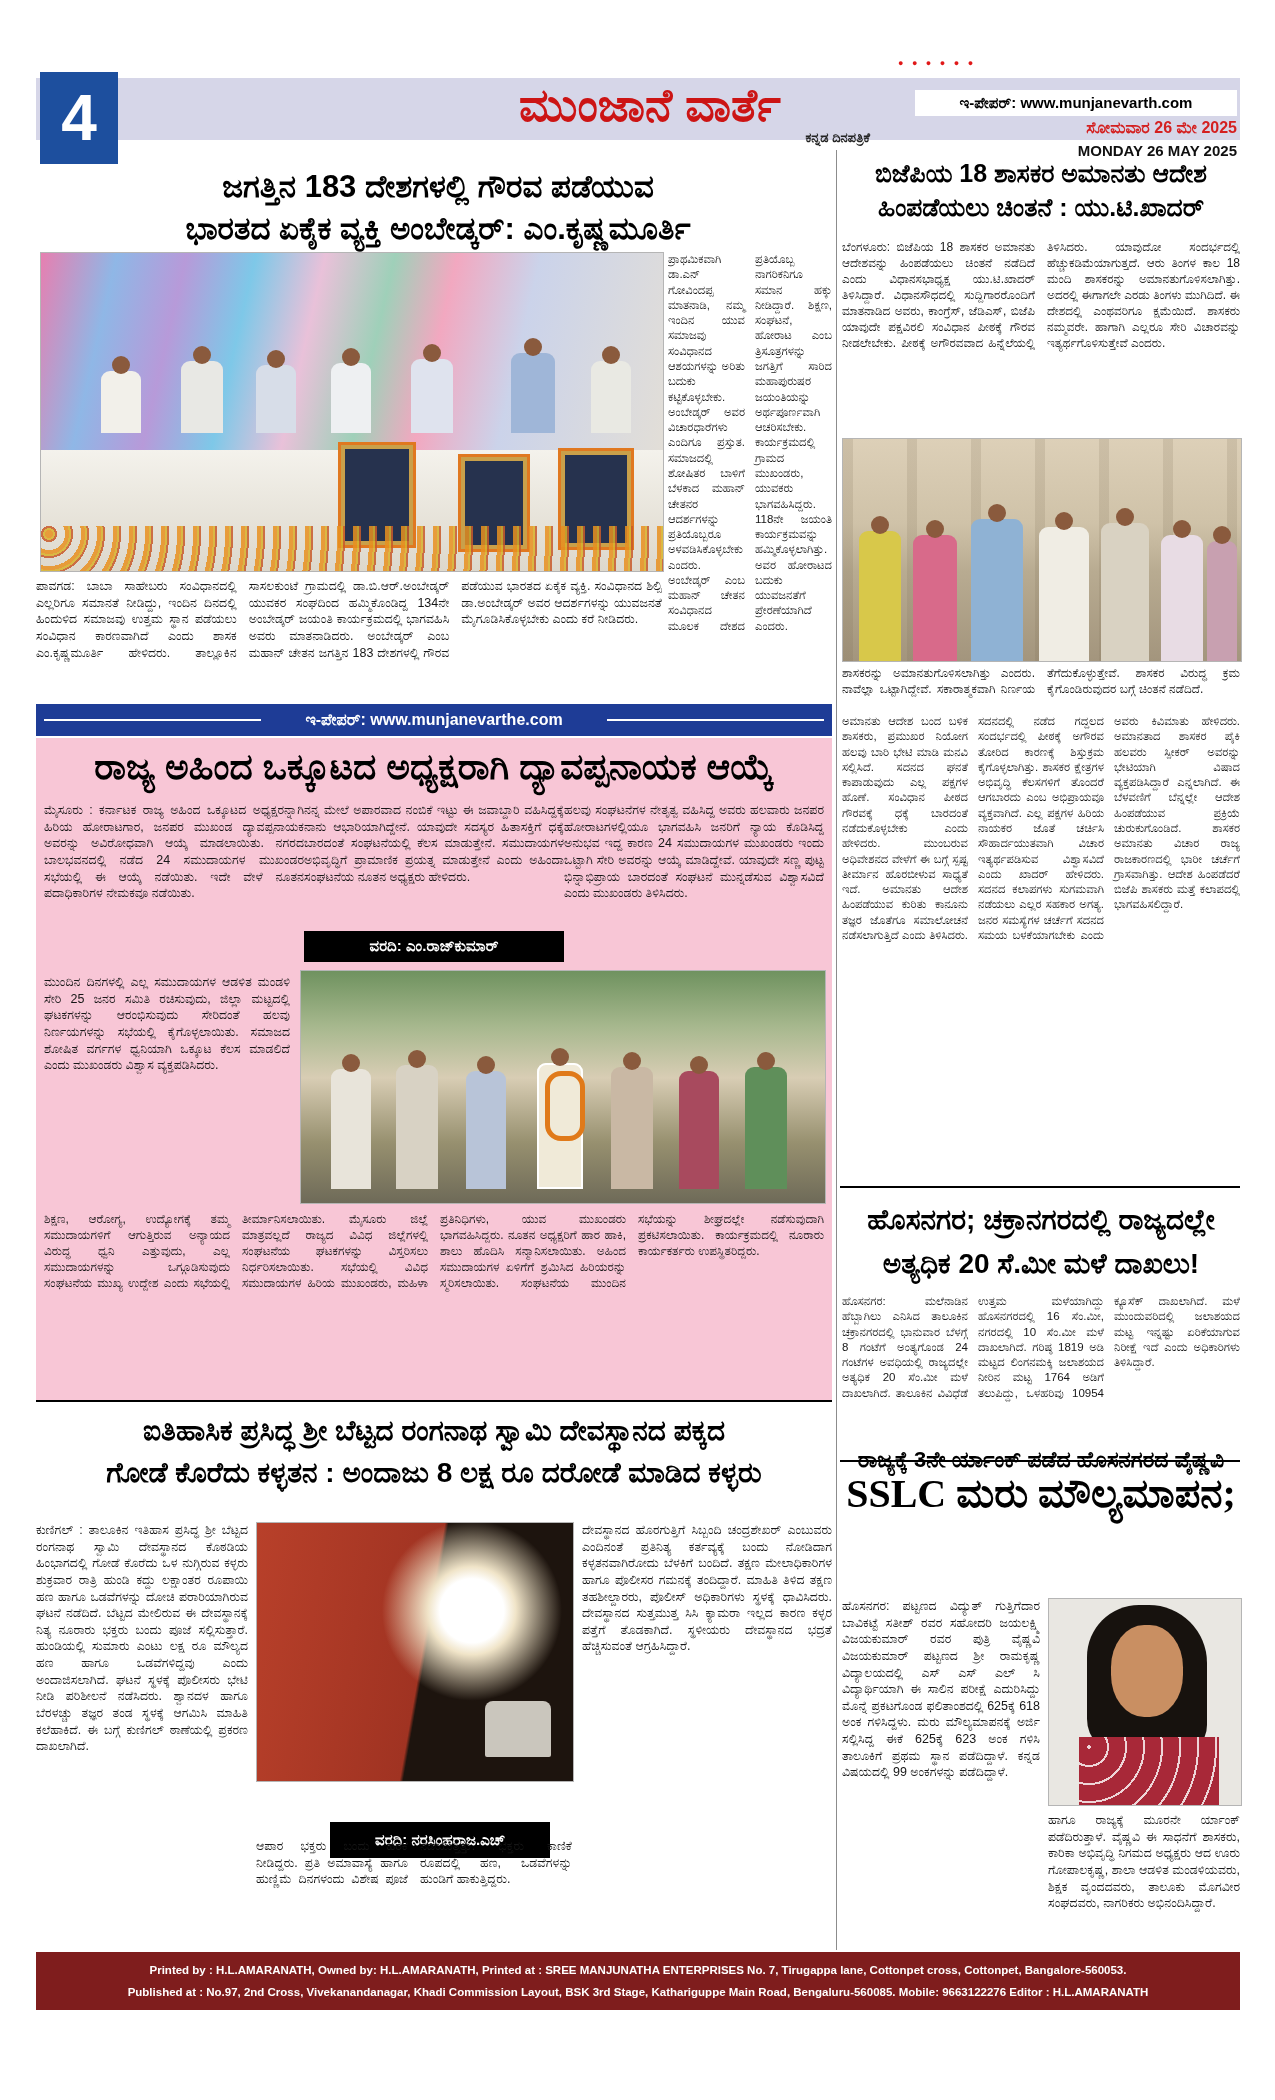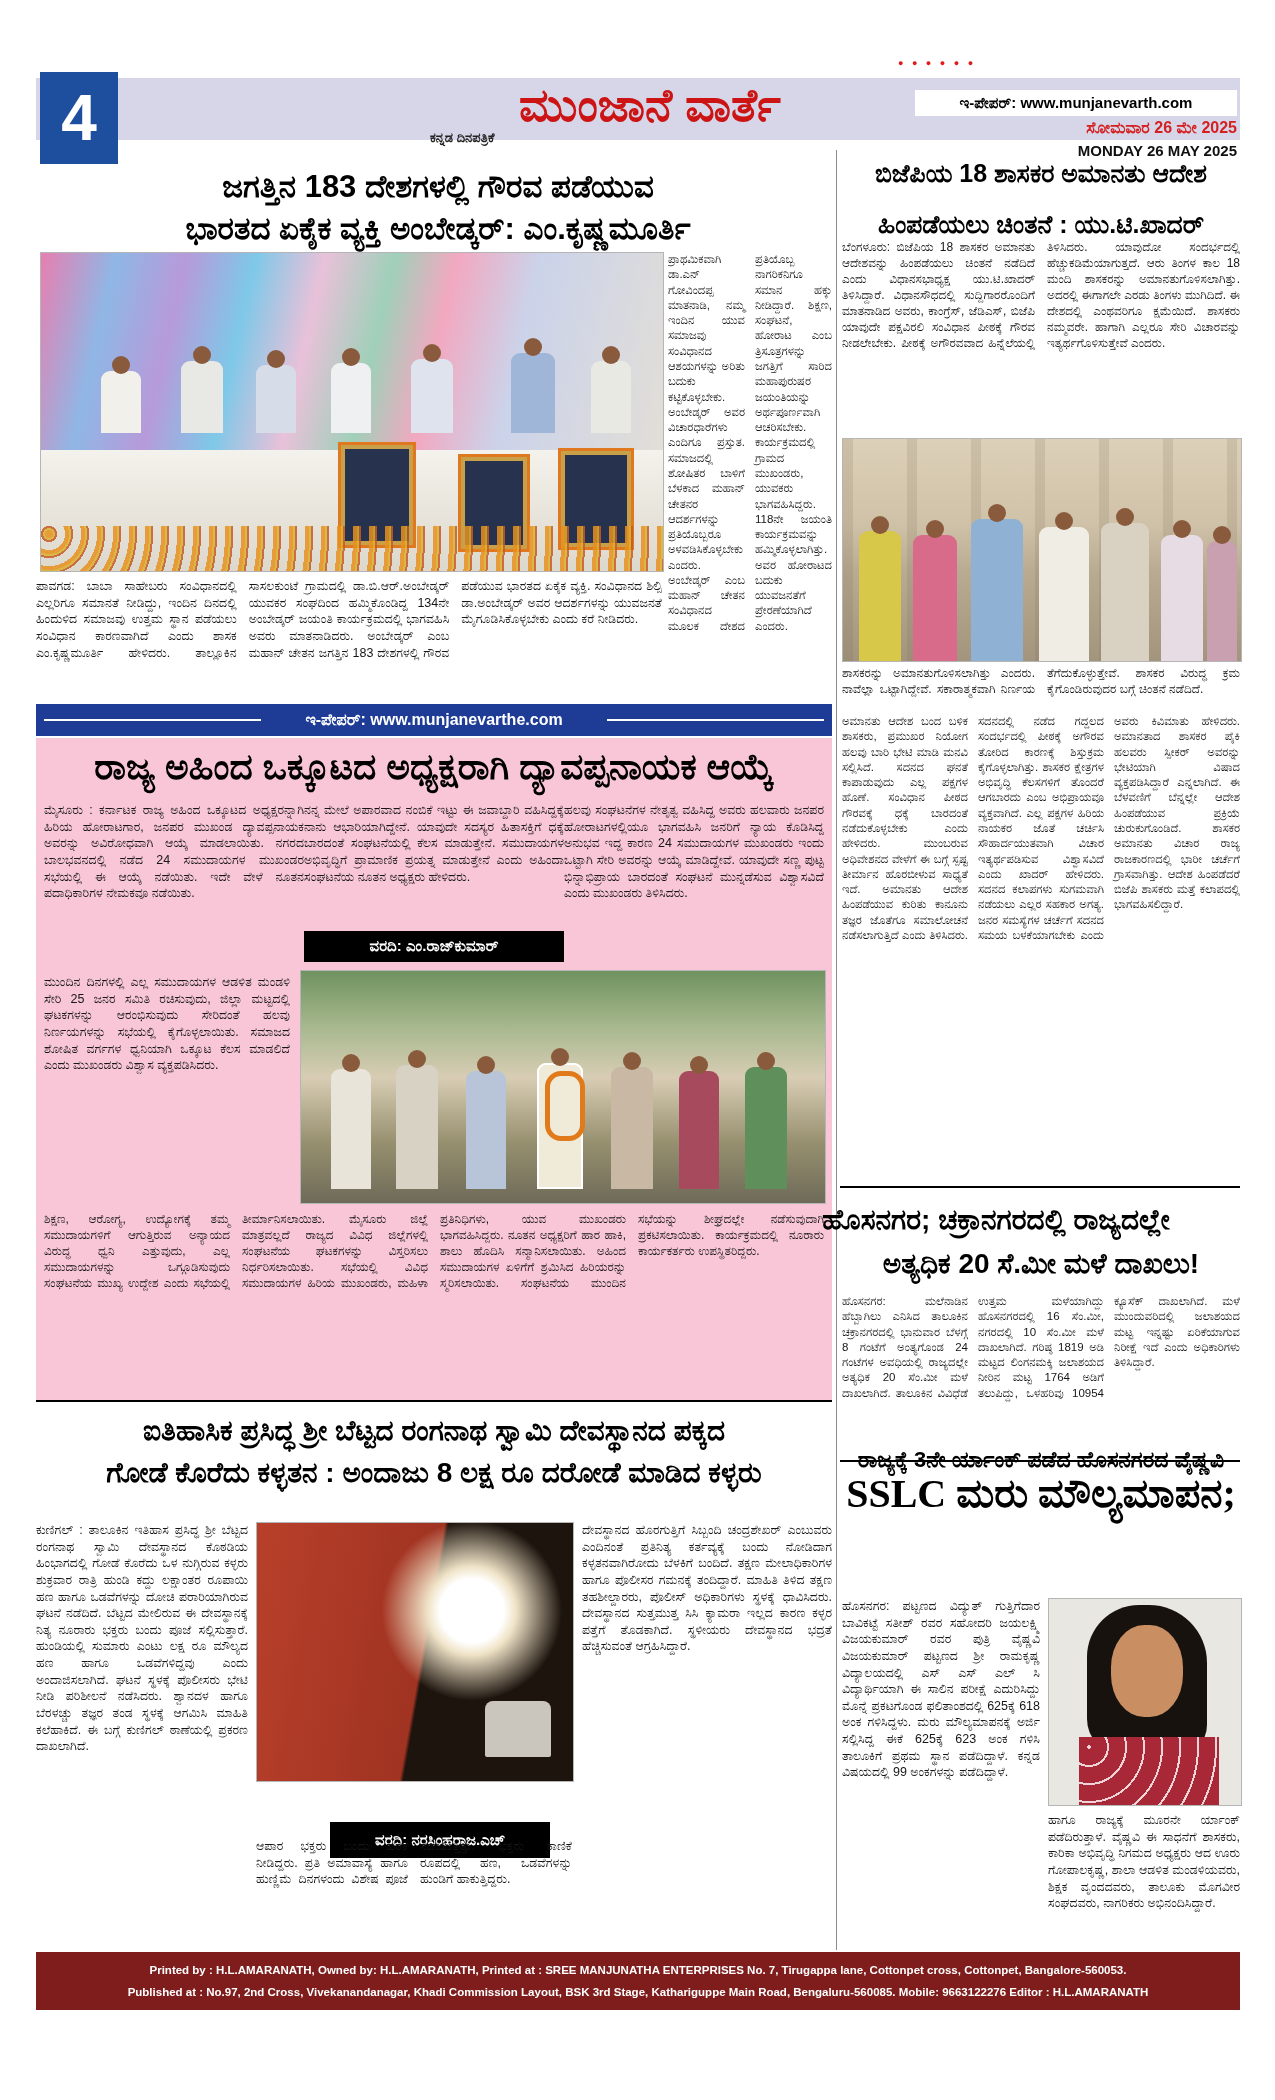--- a/index.html
+++ b/index.html
@@ -32,21 +32,21 @@
 </style>
 </head>
 <body>
 
 <div class="page">
 
   <div class="abs band" style="left:36px;top:78px;width:1204px;height:62px;"></div>
   <div class="abs pagebox" style="left:40px;top:72px;width:78px;height:92px;font-size:64px;z-index:3;">4</div>
   <div class="abs dotrow" style="left:898px;top:58px;z-index:3;">● ● ● ● ● ●</div>
   <div class="abs" style="left:430px;top:82px;width:440px;text-align:center;font-size:46px;font-weight:bold;color:#cc1414;z-index:2;line-height:1.0;">ಮುಂಜಾನೆ ವಾರ್ತೆ</div>
-  <div class="abs" style="left:430px;top:130px;width:440px;text-align:left;font-size:13px;font-weight:bold;color:#222;z-index:2;">ಕನ್ನಡ ದಿನಪತ್ರಿಕೆ</div>
+  <div class="abs" style="left:430px;top:130px;width:440px;text-align:right;font-size:13px;font-weight:bold;color:#222;z-index:2;">ಕನ್ನಡ ದಿನಪತ್ರಿಕೆ</div>
   <div class="abs" style="left:915px;top:90px;width:322px;height:26px;background:#ffffff;z-index:2;display:flex;align-items:center;justify-content:center;font-weight:bold;font-size:15px;color:#000;">ಇ-ಪೇಪರ್: www.munjanevarth.com</div>
   <div class="abs" style="left:1000px;top:119px;width:237px;text-align:right;font-weight:bold;font-size:16px;color:#d42020;z-index:2;">ಸೋಮವಾರ 26 ಮೇ 2025</div>
   <div class="abs" style="left:1020px;top:142px;width:217px;text-align:right;font-weight:bold;font-size:15px;color:#101010;z-index:2;">MONDAY 26 MAY 2025</div>
 
   <div class="abs headline" style="left:56px;top:166px;width:764px;font-size:31px;line-height:42px;">ಜಗತ್ತಿನ 183 ದೇಶಗಳಲ್ಲಿ ಗೌರವ ಪಡೆಯುವ</div>
   <div class="abs headline" style="left:56px;top:208px;width:764px;font-size:31px;line-height:42px;">ಭಾರತದ ಏಕೈಕ ವ್ಯಕ್ತಿ ಅಂಬೇಡ್ಕರ್: ಎಂ.ಕೃಷ್ಣಮೂರ್ತಿ</div>
 
   <div class="abs photo" style="left:40px;top:252px;width:622px;height:318px;">
     <div class="layer" style="background:linear-gradient(103deg,#e77fb0 0%,#8fb7e6 11%,#b79ad9 21%,#7ec8e8 31%,#e9c1d9 41%,#9fd0b9 51%,#f2a8c0 60%,#cbd3ea 72%,#e6e0d4 100%);"></div>
     <div class="layer" style="top:62%;background:linear-gradient(#f4f2ec,#ddd8cc);"></div>
@@ -114,40 +114,40 @@
     <div class="layer" style="background:radial-gradient(circle at 68% 34%,#ffffff 0 32px,#f0e4c8 44px,rgba(30,20,12,0) 90px);"></div>
     <div class="abs" style="left:228px;top:178px;width:66px;height:56px;background:#ded9d0;border-radius:8px 8px 2px 2px;opacity:.9;"></div>
   </div>
   <div class="abs reportbox" style="left:330px;top:1790px;width:220px;height:36px;font-size:15px;">ವರದಿ: ನರಸಿಂಹರಾಜ.ಎಚ್</div>
   <div class="abs jtext cols2" style="left:256px;top:1838px;width:316px;height:118px;">ಆಪಾರ ಭಕ್ತರು ಬಂದು ಹರಕೆ ನೀಡಿದ್ದರು. ಪ್ರತಿ ಅಮಾವಾಸ್ಯೆ ಹಾಗೂ ಹುಣ್ಣಿಮೆ ದಿನಗಳಂದು ವಿಶೇಷ ಪೂಜೆ ನಡೆಯುತ್ತಿತ್ತು. ಭಕ್ತರು ಕಾಣಿಕೆ ರೂಪದಲ್ಲಿ ಹಣ, ಒಡವೆಗಳನ್ನು ಹುಂಡಿಗೆ ಹಾಕುತ್ತಿದ್ದರು.</div>
   <div class="abs jtext" style="left:582px;top:1522px;width:250px;height:436px;">ದೇವಸ್ಥಾನದ ಹೊರಗುತ್ತಿಗೆ ಸಿಬ್ಬಂದಿ ಚಂದ್ರಶೇಖರ್ ಎಂಬುವರು ಎಂದಿನಂತೆ ಪ್ರತಿನಿತ್ಯ ಕರ್ತವ್ಯಕ್ಕೆ ಬಂದು ನೋಡಿದಾಗ ಕಳ್ಳತನವಾಗಿರೋದು ಬೆಳಕಿಗೆ ಬಂದಿದೆ. ತಕ್ಷಣ ಮೇಲಾಧಿಕಾರಿಗಳ ಹಾಗೂ ಪೊಲೀಸರ ಗಮನಕ್ಕೆ ತಂದಿದ್ದಾರೆ. ಮಾಹಿತಿ ತಿಳಿದ ತಕ್ಷಣ ತಹಶೀಲ್ದಾರರು, ಪೊಲೀಸ್ ಅಧಿಕಾರಿಗಳು ಸ್ಥಳಕ್ಕೆ ಧಾವಿಸಿದರು. ದೇವಸ್ಥಾನದ ಸುತ್ತಮುತ್ತ ಸಿಸಿ ಕ್ಯಾಮರಾ ಇಲ್ಲದ ಕಾರಣ ಕಳ್ಳರ ಪತ್ತೆಗೆ ತೊಡಕಾಗಿದೆ. ಸ್ಥಳೀಯರು ದೇವಸ್ಥಾನದ ಭದ್ರತೆ ಹೆಚ್ಚಿಸುವಂತೆ ಆಗ್ರಹಿಸಿದ್ದಾರೆ.</div>
 
   <div class="abs vr" style="left:836px;top:150px;height:1800px;"></div>
 
   <div class="abs headline" style="left:842px;top:156px;width:398px;font-size:25px;line-height:34px;">ಬಿಜೆಪಿಯ 18 ಶಾಸಕರ ಅಮಾನತು ಆದೇಶ</div>
-  <div class="abs headline" style="left:842px;top:190px;width:398px;font-size:25px;line-height:34px;margin-top:17px;">ಹಿಂಪಡೆಯಲು ಚಿಂತನೆ : ಯು.ಟಿ.ಖಾದರ್</div>
+  <div class="abs headline" style="left:842px;top:190px;width:398px;font-size:25px;line-height:34px;">ಹಿಂಪಡೆಯಲು ಚಿಂತನೆ : ಯು.ಟಿ.ಖಾದರ್</div>
   <div class="abs jtext cols2" style="left:842px;top:240px;width:398px;height:196px;font-size:12px;">ಬೆಂಗಳೂರು: ಬಿಜೆಪಿಯ 18 ಶಾಸಕರ ಅಮಾನತು ಆದೇಶವನ್ನು ಹಿಂಪಡೆಯಲು ಚಿಂತನೆ ನಡೆದಿದೆ ಎಂದು ವಿಧಾನಸಭಾಧ್ಯಕ್ಷ ಯು.ಟಿ.ಖಾದರ್ ತಿಳಿಸಿದ್ದಾರೆ. ವಿಧಾನಸೌಧದಲ್ಲಿ ಸುದ್ದಿಗಾರರೊಂದಿಗೆ ಮಾತನಾಡಿದ ಅವರು, ಕಾಂಗ್ರೆಸ್, ಜೆಡಿಎಸ್, ಬಿಜೆಪಿ ಯಾವುದೇ ಪಕ್ಷವಿರಲಿ ಸಂವಿಧಾನ ಪೀಠಕ್ಕೆ ಗೌರವ ನೀಡಲೇಬೇಕು. ಪೀಠಕ್ಕೆ ಅಗೌರವವಾದ ಹಿನ್ನೆಲೆಯಲ್ಲಿ ತಿಳಿಸಿದರು. ಯಾವುದೋ ಸಂದರ್ಭದಲ್ಲಿ ಹೆಚ್ಚುಕಡಿಮೆಯಾಗುತ್ತದೆ. ಆರು ತಿಂಗಳ ಕಾಲ 18 ಮಂದಿ ಶಾಸಕರನ್ನು ಅಮಾನತುಗೊಳಿಸಲಾಗಿತ್ತು. ಅದರಲ್ಲಿ ಈಗಾಗಲೇ ಎರಡು ತಿಂಗಳು ಮುಗಿದಿದೆ. ಈ ದೇಶದಲ್ಲಿ ಎಂಥವರಿಗೂ ಕ್ಷಮೆಯಿದೆ. ಶಾಸಕರು ನಮ್ಮವರೇ. ಹಾಗಾಗಿ ಎಲ್ಲರೂ ಸೇರಿ ವಿಚಾರವನ್ನು ಇತ್ಯರ್ಥಗೊಳಿಸುತ್ತೇವೆ ಎಂದರು.</div>
 
   <div class="abs photo" style="left:842px;top:438px;width:398px;height:222px;">
     <div class="layer" style="background:linear-gradient(#ddd0b8 0%,#cfc2a8 38%,#b8ab91 60%,#a3957d 100%);"></div>
     <div class="layer" style="background:repeating-linear-gradient(90deg,rgba(120,105,80,.28) 0 10px,rgba(0,0,0,0) 10px 64px);opacity:.6;"></div>
     <div class="person" style="left:16px;top:92px;width:42px;height:130px;background:#d8c84a;"></div>
     <div class="person" style="left:70px;top:96px;width:44px;height:126px;background:#d86a8a;"></div>
     <div class="person" style="left:128px;top:80px;width:52px;height:142px;background:#8fb2d4;"></div>
     <div class="person" style="left:196px;top:88px;width:50px;height:134px;background:#f0ede4;"></div>
     <div class="person" style="left:258px;top:84px;width:48px;height:138px;background:#d9d2c2;"></div>
     <div class="person" style="left:318px;top:96px;width:42px;height:126px;background:#e8dce4;"></div>
     <div class="person" style="left:364px;top:102px;width:30px;height:120px;background:#c8a0b0;"></div>
   </div>
 
   <div class="abs jtext cols2" style="left:842px;top:666px;width:398px;height:44px;font-size:12px;">ಶಾಸಕರನ್ನು ಅಮಾನತುಗೊಳಿಸಲಾಗಿತ್ತು ಎಂದರು. ನಾವೆಲ್ಲಾ ಒಟ್ಟಾಗಿದ್ದೇವೆ. ಸಕಾರಾತ್ಮಕವಾಗಿ ನಿರ್ಣಯ ತೆಗೆದುಕೊಳ್ಳುತ್ತೇವೆ. ಶಾಸಕರ ವಿರುದ್ಧ ಕ್ರಮ ಕೈಗೊಂಡಿರುವುದರ ಬಗ್ಗೆ ಚಿಂತನೆ ನಡೆದಿದೆ.</div>
   <div class="abs jtext cols3" style="left:842px;top:714px;width:398px;height:466px;font-size:11.5px;column-gap:10px;">ಅಮಾನತು ಆದೇಶ ಬಂದ ಬಳಿಕ ಶಾಸಕರು, ಪ್ರಮುಖರ ನಿಯೋಗ ಹಲವು ಬಾರಿ ಭೇಟಿ ಮಾಡಿ ಮನವಿ ಸಲ್ಲಿಸಿದೆ. ಸದನದ ಘನತೆ ಕಾಪಾಡುವುದು ಎಲ್ಲ ಪಕ್ಷಗಳ ಹೊಣೆ. ಸಂವಿಧಾನ ಪೀಠದ ಗೌರವಕ್ಕೆ ಧಕ್ಕೆ ಬಾರದಂತೆ ನಡೆದುಕೊಳ್ಳಬೇಕು ಎಂದು ಹೇಳಿದರು. ಮುಂಬರುವ ಅಧಿವೇಶನದ ವೇಳೆಗೆ ಈ ಬಗ್ಗೆ ಸ್ಪಷ್ಟ ತೀರ್ಮಾನ ಹೊರಬೀಳುವ ಸಾಧ್ಯತೆ ಇದೆ. ಅಮಾನತು ಆದೇಶ ಹಿಂಪಡೆಯುವ ಕುರಿತು ಕಾನೂನು ತಜ್ಞರ ಜೊತೆಗೂ ಸಮಾಲೋಚನೆ ನಡೆಸಲಾಗುತ್ತಿದೆ ಎಂದು ತಿಳಿಸಿದರು. ಸದನದಲ್ಲಿ ನಡೆದ ಗದ್ದಲದ ಸಂದರ್ಭದಲ್ಲಿ ಪೀಠಕ್ಕೆ ಅಗೌರವ ತೋರಿದ ಕಾರಣಕ್ಕೆ ಶಿಸ್ತುಕ್ರಮ ಕೈಗೊಳ್ಳಲಾಗಿತ್ತು. ಶಾಸಕರ ಕ್ಷೇತ್ರಗಳ ಅಭಿವೃದ್ಧಿ ಕೆಲಸಗಳಿಗೆ ತೊಂದರೆ ಆಗಬಾರದು ಎಂಬ ಅಭಿಪ್ರಾಯವೂ ವ್ಯಕ್ತವಾಗಿದೆ. ಎಲ್ಲ ಪಕ್ಷಗಳ ಹಿರಿಯ ನಾಯಕರ ಜೊತೆ ಚರ್ಚಿಸಿ ಸೌಹಾರ್ದಯುತವಾಗಿ ವಿಚಾರ ಇತ್ಯರ್ಥಪಡಿಸುವ ವಿಶ್ವಾಸವಿದೆ ಎಂದು ಖಾದರ್ ಹೇಳಿದರು. ಸದನದ ಕಲಾಪಗಳು ಸುಗಮವಾಗಿ ನಡೆಯಲು ಎಲ್ಲರ ಸಹಕಾರ ಅಗತ್ಯ. ಜನರ ಸಮಸ್ಯೆಗಳ ಚರ್ಚೆಗೆ ಸದನದ ಸಮಯ ಬಳಕೆಯಾಗಬೇಕು ಎಂದು ಅವರು ಕಿವಿಮಾತು ಹೇಳಿದರು. ಅಮಾನತಾದ ಶಾಸಕರ ಪೈಕಿ ಹಲವರು ಸ್ಪೀಕರ್ ಅವರನ್ನು ಭೇಟಿಯಾಗಿ ವಿಷಾದ ವ್ಯಕ್ತಪಡಿಸಿದ್ದಾರೆ ಎನ್ನಲಾಗಿದೆ. ಈ ಬೆಳವಣಿಗೆ ಬೆನ್ನಲ್ಲೇ ಆದೇಶ ಹಿಂಪಡೆಯುವ ಪ್ರಕ್ರಿಯೆ ಚುರುಕುಗೊಂಡಿದೆ. ಶಾಸಕರ ಅಮಾನತು ವಿಚಾರ ರಾಜ್ಯ ರಾಜಕಾರಣದಲ್ಲಿ ಭಾರೀ ಚರ್ಚೆಗೆ ಗ್ರಾಸವಾಗಿತ್ತು. ಆದೇಶ ಹಿಂಪಡೆದರೆ ಬಿಜೆಪಿ ಶಾಸಕರು ಮತ್ತೆ ಕಲಾಪದಲ್ಲಿ ಭಾಗವಹಿಸಲಿದ್ದಾರೆ.</div>
 
   <div class="abs hr" style="left:840px;top:1186px;width:400px;"></div>
-  <div class="abs headline" style="left:797px;top:1198px;width:398px;font-size:28px;line-height:44px;text-align:center;">ಹೊಸನಗರ; ಚಕ್ರಾನಗರದಲ್ಲಿ ರಾಜ್ಯದಲ್ಲೇ</div>
+  <div class="abs headline" style="left:842px;top:1198px;width:398px;font-size:28px;line-height:44px;text-align:center;">ಹೊಸನಗರ; ಚಕ್ರಾನಗರದಲ್ಲಿ ರಾಜ್ಯದಲ್ಲೇ</div>
   <div class="abs headline" style="left:842px;top:1242px;width:398px;font-size:28px;line-height:44px;">ಅತ್ಯಧಿಕ 20 ಸೆ.ಮೀ ಮಳೆ ದಾಖಲು!</div>
   <div class="abs jtext cols3" style="left:842px;top:1294px;width:398px;height:160px;font-size:11.5px;column-gap:10px;">ಹೊಸನಗರ: ಮಲೆನಾಡಿನ ಹೆಬ್ಬಾಗಿಲು ಎನಿಸಿದ ತಾಲೂಕಿನ ಚಕ್ರಾನಗರದಲ್ಲಿ ಭಾನುವಾರ ಬೆಳಗ್ಗೆ 8 ಗಂಟೆಗೆ ಅಂತ್ಯಗೊಂಡ 24 ಗಂಟೆಗಳ ಅವಧಿಯಲ್ಲಿ ರಾಜ್ಯದಲ್ಲೇ ಅತ್ಯಧಿಕ 20 ಸೆಂ.ಮೀ ಮಳೆ ದಾಖಲಾಗಿದೆ. ತಾಲೂಕಿನ ವಿವಿಧೆಡೆ ಉತ್ತಮ ಮಳೆಯಾಗಿದ್ದು ಹೊಸನಗರದಲ್ಲಿ 16 ಸೆಂ.ಮೀ, ನಗರದಲ್ಲಿ 10 ಸೆಂ.ಮೀ ಮಳೆ ದಾಖಲಾಗಿದೆ. ಗರಿಷ್ಠ 1819 ಅಡಿ ಮಟ್ಟದ ಲಿಂಗನಮಕ್ಕಿ ಜಲಾಶಯದ ನೀರಿನ ಮಟ್ಟ 1764 ಅಡಿಗೆ ತಲುಪಿದ್ದು, ಒಳಹರಿವು 10954 ಕ್ಯೂಸೆಕ್ ದಾಖಲಾಗಿದೆ. ಮಳೆ ಮುಂದುವರಿದಲ್ಲಿ ಜಲಾಶಯದ ಮಟ್ಟ ಇನ್ನಷ್ಟು ಏರಿಕೆಯಾಗುವ ನಿರೀಕ್ಷೆ ಇದೆ ಎಂದು ಅಧಿಕಾರಿಗಳು ತಿಳಿಸಿದ್ದಾರೆ.</div>
 
   <div class="abs hr" style="left:840px;top:1460px;width:400px;"></div>
   <div class="abs headline" style="left:842px;top:1470px;width:398px;font-size:40px;font-family:'Liberation Serif','DejaVu Serif',serif;">SSLC ಮರು ಮೌಲ್ಯಮಾಪನ;</div>
   <div class="abs headline" style="left:842px;top:1447px;width:398px;font-size:22px;">ರಾಜ್ಯಕ್ಕೆ 3ನೇ ರ್ಯಾಂಕ್ ಪಡೆದ ಹೊಸನಗರದ ವೈಷ್ಣವಿ</div>
   <div class="abs jtext" style="left:842px;top:1598px;width:198px;height:360px;">ಹೊಸನಗರ: ಪಟ್ಟಣದ ವಿದ್ಯುತ್ ಗುತ್ತಿಗೆದಾರ ಬಾವಿಕಟ್ಟೆ ಸತೀಶ್ ರವರ ಸಹೋದರಿ ಜಯಲಕ್ಷ್ಮಿ ವಿಜಯಕುಮಾರ್ ರವರ ಪುತ್ರಿ ವೈಷ್ಣವಿ ವಿಜಯಕುಮಾರ್ ಪಟ್ಟಣದ ಶ್ರೀ ರಾಮಕೃಷ್ಣ ವಿದ್ಯಾಲಯದಲ್ಲಿ ಎಸ್ ಎಸ್ ಎಲ್ ಸಿ ವಿದ್ಯಾರ್ಥಿಯಾಗಿ ಈ ಸಾಲಿನ ಪರೀಕ್ಷೆ ಎದುರಿಸಿದ್ದು ಮೊನ್ನೆ ಪ್ರಕಟಗೊಂಡ ಫಲಿತಾಂಶದಲ್ಲಿ 625ಕ್ಕೆ 618 ಅಂಕ ಗಳಿಸಿದ್ದಳು. ಮರು ಮೌಲ್ಯಮಾಪನಕ್ಕೆ ಅರ್ಜಿ ಸಲ್ಲಿಸಿದ್ದ ಈಕೆ 625ಕ್ಕೆ 623 ಅಂಕ ಗಳಿಸಿ ತಾಲೂಕಿಗೆ ಪ್ರಥಮ ಸ್ಥಾನ ಪಡೆದಿದ್ದಾಳೆ. ಕನ್ನಡ ವಿಷಯದಲ್ಲಿ 99 ಅಂಕಗಳನ್ನು ಪಡೆದಿದ್ದಾಳೆ.</div>
 
   <div class="abs photo" style="left:1048px;top:1598px;width:192px;height:206px;">
     <div class="layer" style="background:#e9e7e2;"></div>

